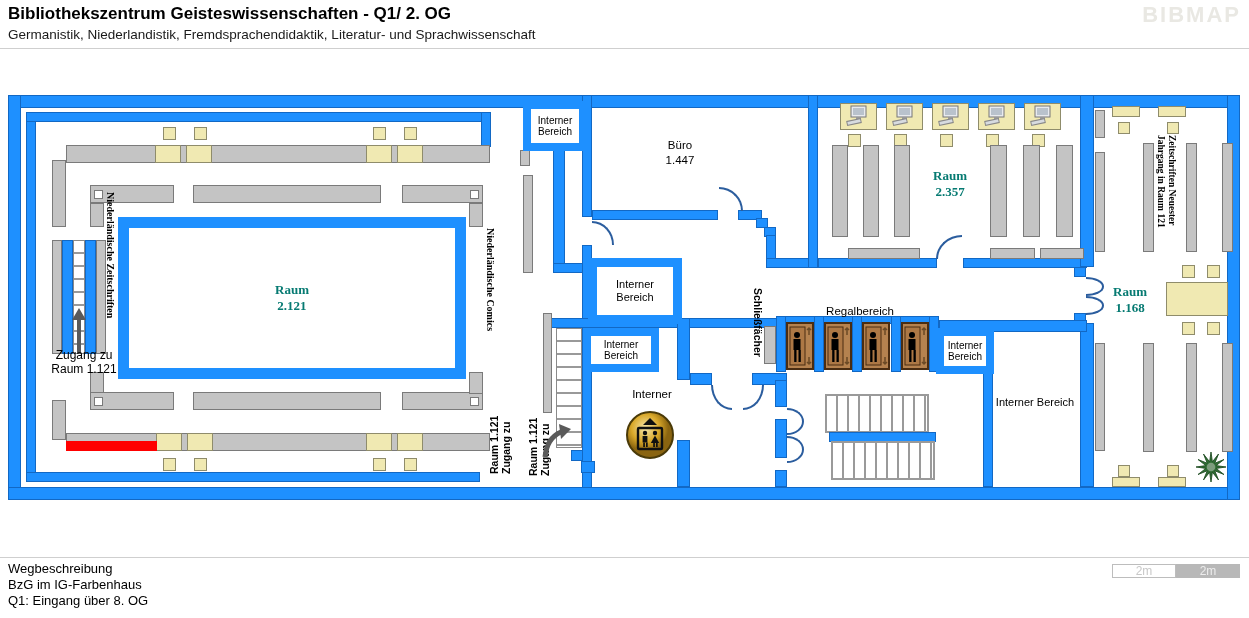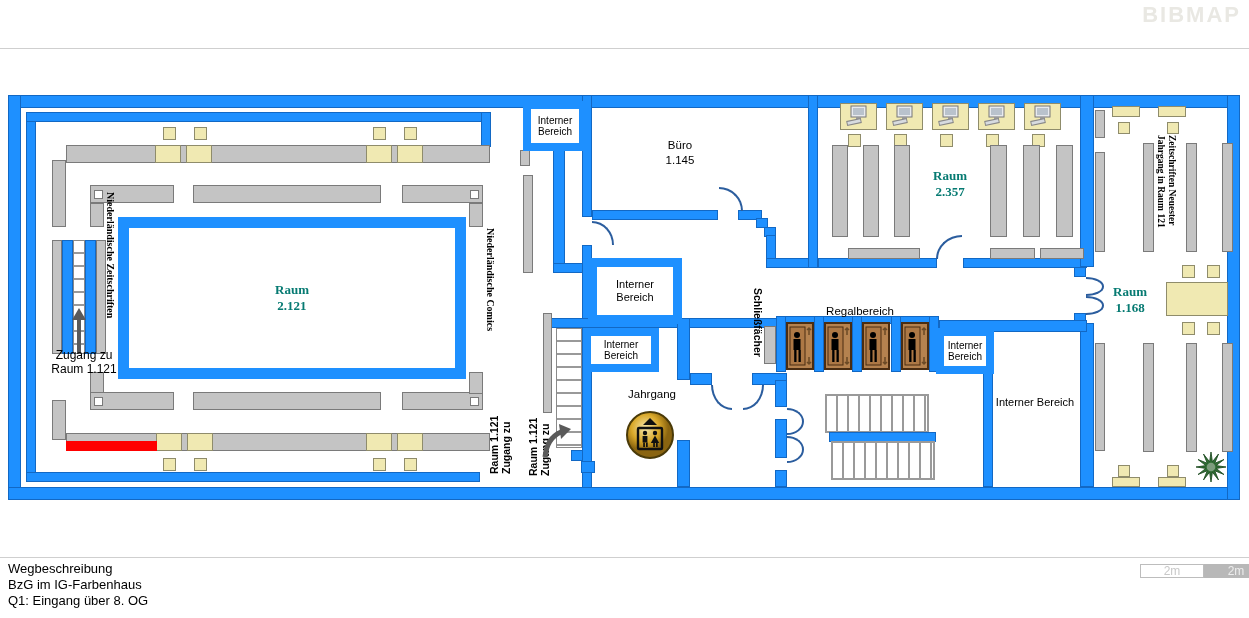--- a/index.html
+++ b/index.html
@@ -32,27 +32,29 @@
   .cab{position:absolute;z-index:6;}
   .hdr-title{position:absolute;left:8px;top:4px;font-size:17px;font-weight:bold;}
   .hdr-sub{position:absolute;left:8px;top:27px;font-size:13.5px;color:#1a1a1a;}
   .logo{position:absolute;right:8px;top:2px;font-size:22px;font-weight:bold;
         color:var(--logo-gray,#E9E8E3);letter-spacing:2px;}
   .notice{position:absolute;right:9px;top:65px;font-size:13.5px;font-weight:bold;
           color:var(--notice-red,#E00000);z-index:8;}
   .hline{position:absolute;left:0;width:1249px;height:1px;background:#CFCFCF;}
   .ftr{position:absolute;font-size:13px;}
   .scale-seg{position:absolute;height:14px;width:64px;box-sizing:border-box;font-size:12px;
-             display:flex;align-items:center;justify-content:center;margin-left:28px;}
+             display:flex;align-items:center;justify-content:center;}
 </style>
 </head>
 <body>
 
 <div class="stage">
 
+  <div class="hdr-title">Bibliothekszentrum Geisteswissenschaften - Q1/ 2. OG</div>
+  <div class="hdr-sub">Germanistik, Niederlandistik, Fremdsprachendidaktik, Literatur- und Sprachwissenschaft</div>
   <div class="logo">BIBMAP</div>
   <div class="hline" style="top:48px"></div>
 
   <div class="w" style="left:8px;top:95px;width:1232px;height:13px"></div>
   <div class="w" style="left:8px;top:95px;width:13px;height:405px"></div>
   <div class="w" style="left:8px;top:487px;width:1232px;height:13px"></div>
   <div class="w" style="left:1227px;top:95px;width:13px;height:405px"></div>
   <div class="w" style="left:26px;top:112px;width:10px;height:370px"></div>
   <div class="w" style="left:26px;top:112px;width:465px;height:10px"></div>
   <div class="w" style="left:481px;top:112px;width:10px;height:35px"></div>
@@ -186,24 +188,24 @@
   </div>
   <div class="room" style="left:936px;top:328px;width:58px;height:46px;font-size:10px">
     <div>Interner Bereich</div>
   </div>
   <div class="lbl" style="left:990px;top:396px;width:90px;text-align:center;font-size:11px;line-height:1.2">
     <div>Interner Bereich</div>
   </div>
 
   <div class="lbl" style="left:640px;top:138px;width:80px;text-align:center;font-size:11.5px;line-height:1.3">
     <span style="display:block">Büro</span>
-    <span style="display:block">1.145</span>
-  </div>
-
-  <div class="lbl" style="left:616px;top:388px;width:72px;text-align:center;font-size:11.5px">Jahrgang</div>
+    <span style="display:block">1.447</span>
+  </div>
+
+  <div class="lbl" style="left:616px;top:388px;width:72px;text-align:center;font-size:11.5px">Interner</div>
   <div class="abs" style="left:625px;top:410px;z-index:7">
     <svg width="50" height="50" viewBox="0 0 50 50">
       <defs>
         <radialGradient id="gold" cx="40%" cy="35%">
           <stop offset="0%" stop-color="#F7E7AC"></stop>
           <stop offset="60%" stop-color="#D9A829"></stop>
           <stop offset="100%" stop-color="#8A6410"></stop>
         </radialGradient>
       </defs>
       <circle cx="25" cy="25" r="23" fill="url(#gold)" stroke="#4a3a08" stroke-width="2"></circle>

